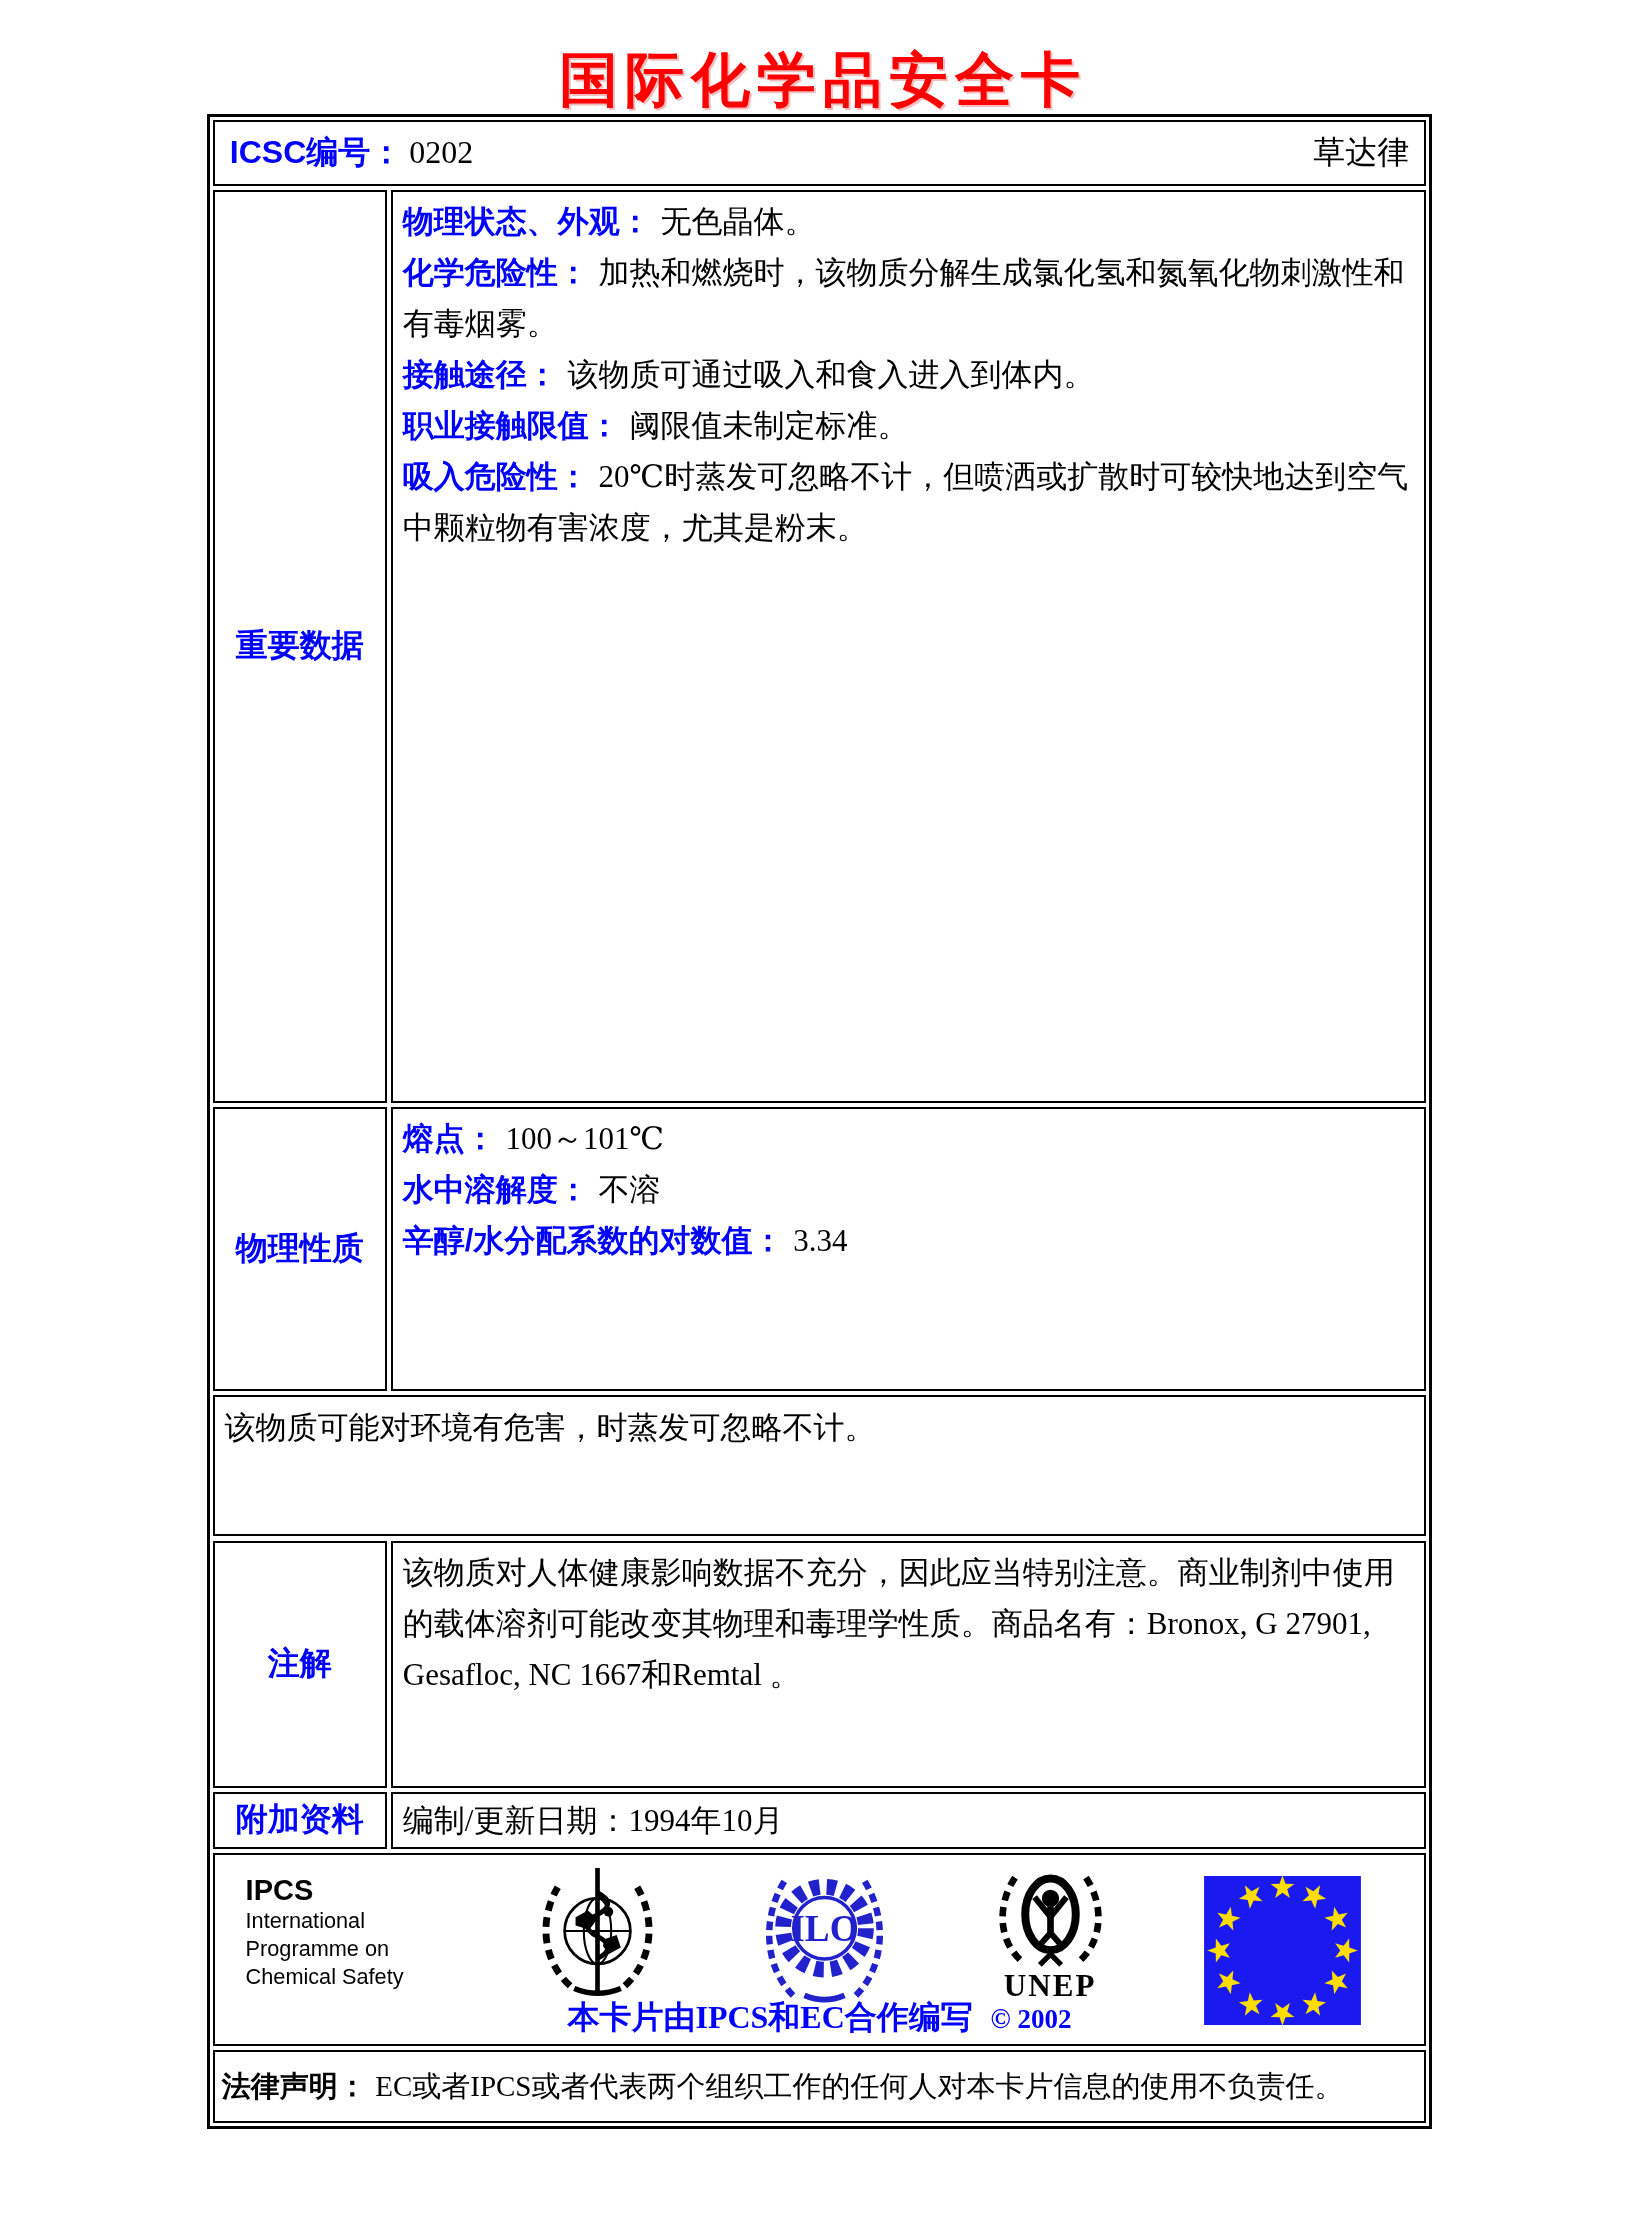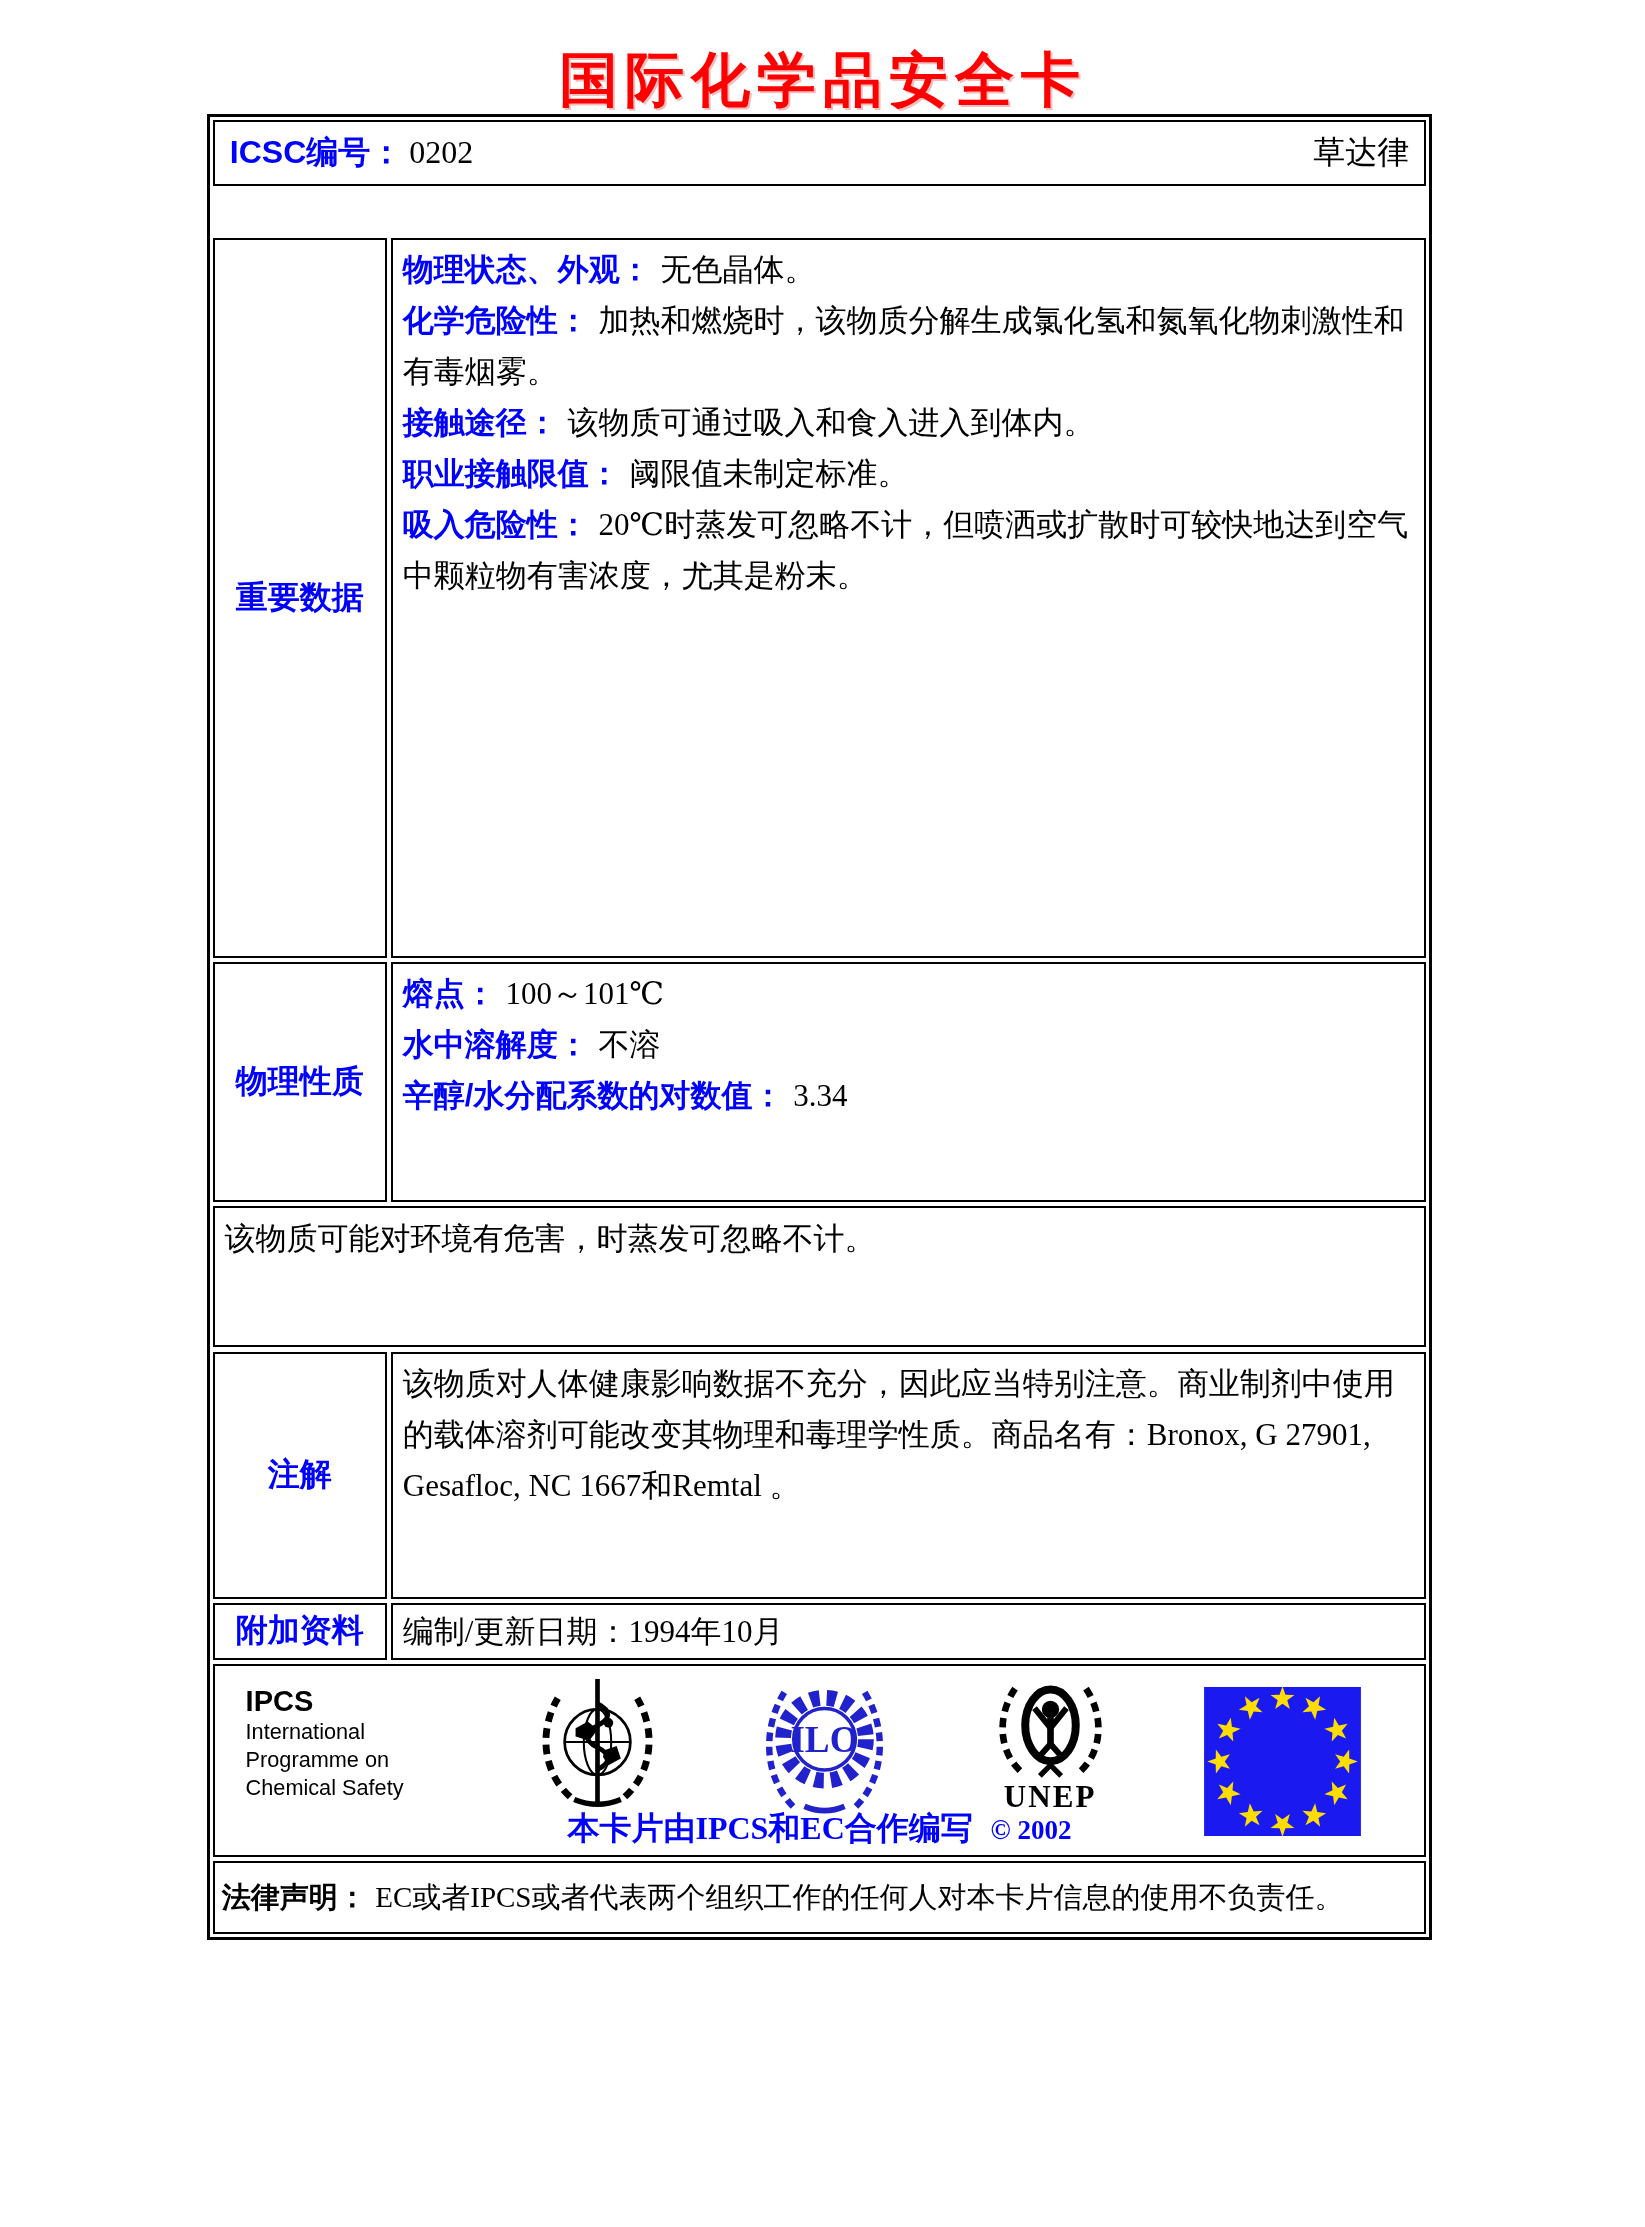--- a/index.html
+++ b/index.html
@@ -33,22 +33,22 @@
   .lbl {
     color:#0000ff; font-weight:bold;
     font-family:"Liberation Sans","DejaVu Sans",sans-serif;
     margin-right:9.8px;
   }
   .val { color:#000; }
   
   .r-header  { height:66px; display:flex; align-items:center;
                justify-content:space-between; padding:0 15px; font-size:32px; }
   .r-header .lbl { margin-right:7px; }
-  .h-imp   { height:720px;margin-top:48px; }
-  .h-phys  { height:240px; }
+  .h-imp   { height:913px; }
+  .h-phys  { height:284px; }
   .h-env   { height:141px; }
   .h-notes { height:247px; }
   .h-addl  { height:57px; }
   .h-addl.content-cell { padding-top:1.4px; }
   .r-footer { height:193px; width:100%; position:relative; padding:5.6px 63px 0 9.8px; }
   .r-legal  { height:73px; width:100%; padding:11.2px 9.8px 0 7px; font-size:29px; line-height:46px; }
   .legal-lbl {
     color:#000; font-weight:bold; font-size:29px;
     font-family:"Liberation Sans","DejaVu Sans",sans-serif; margin-right:8.4px;
   }

